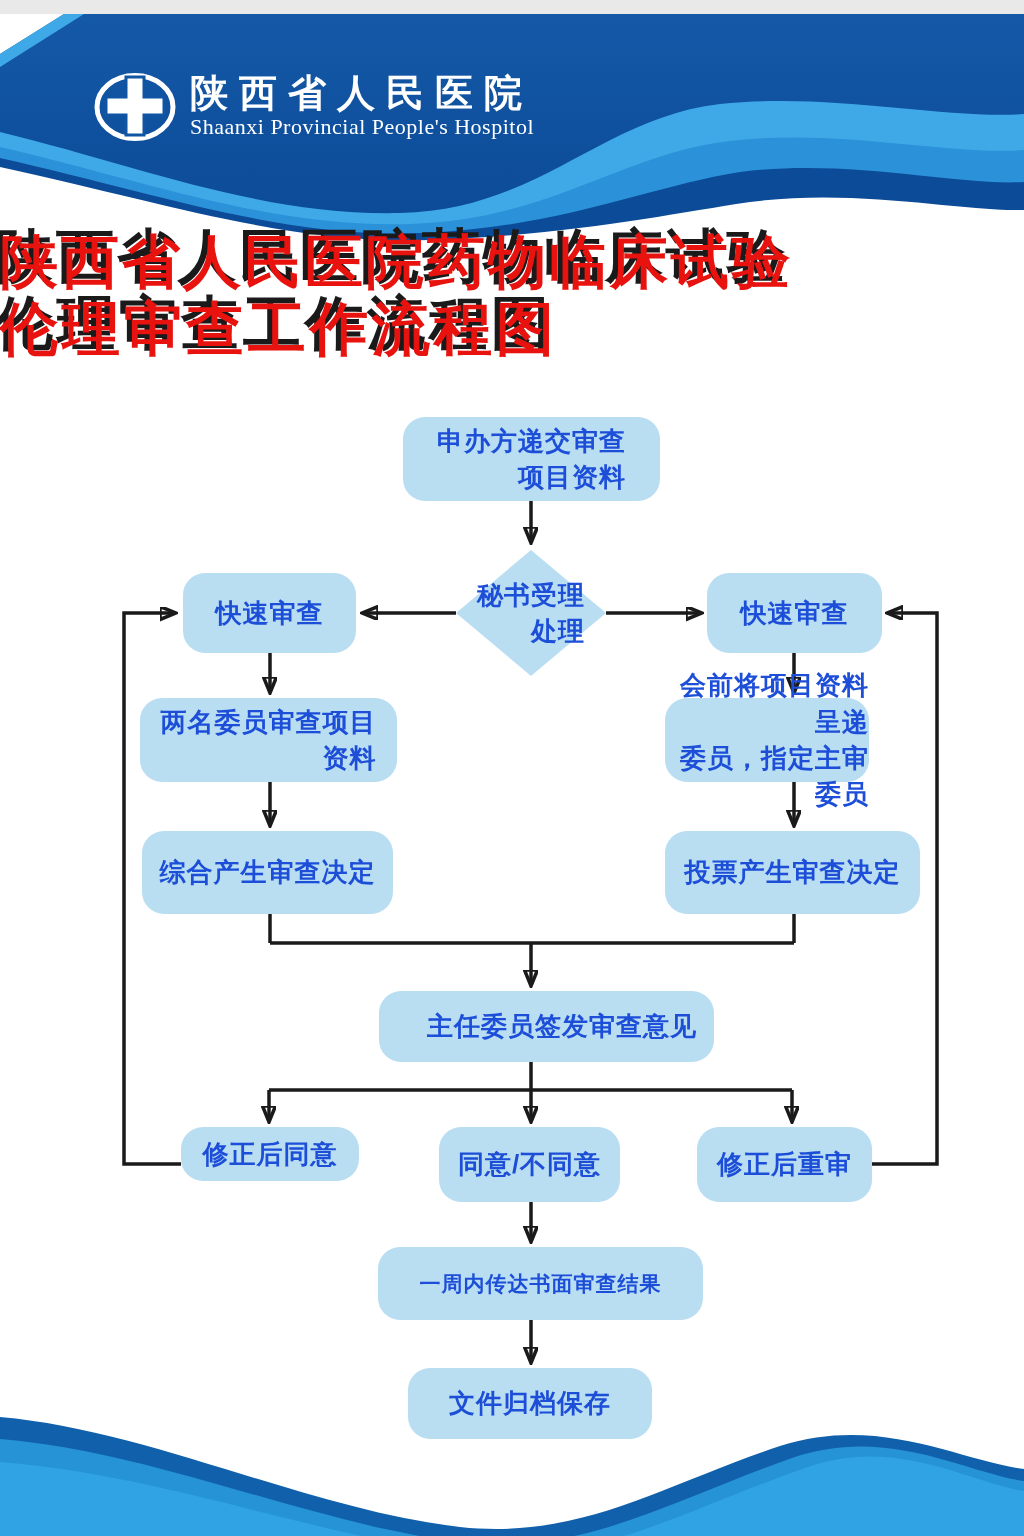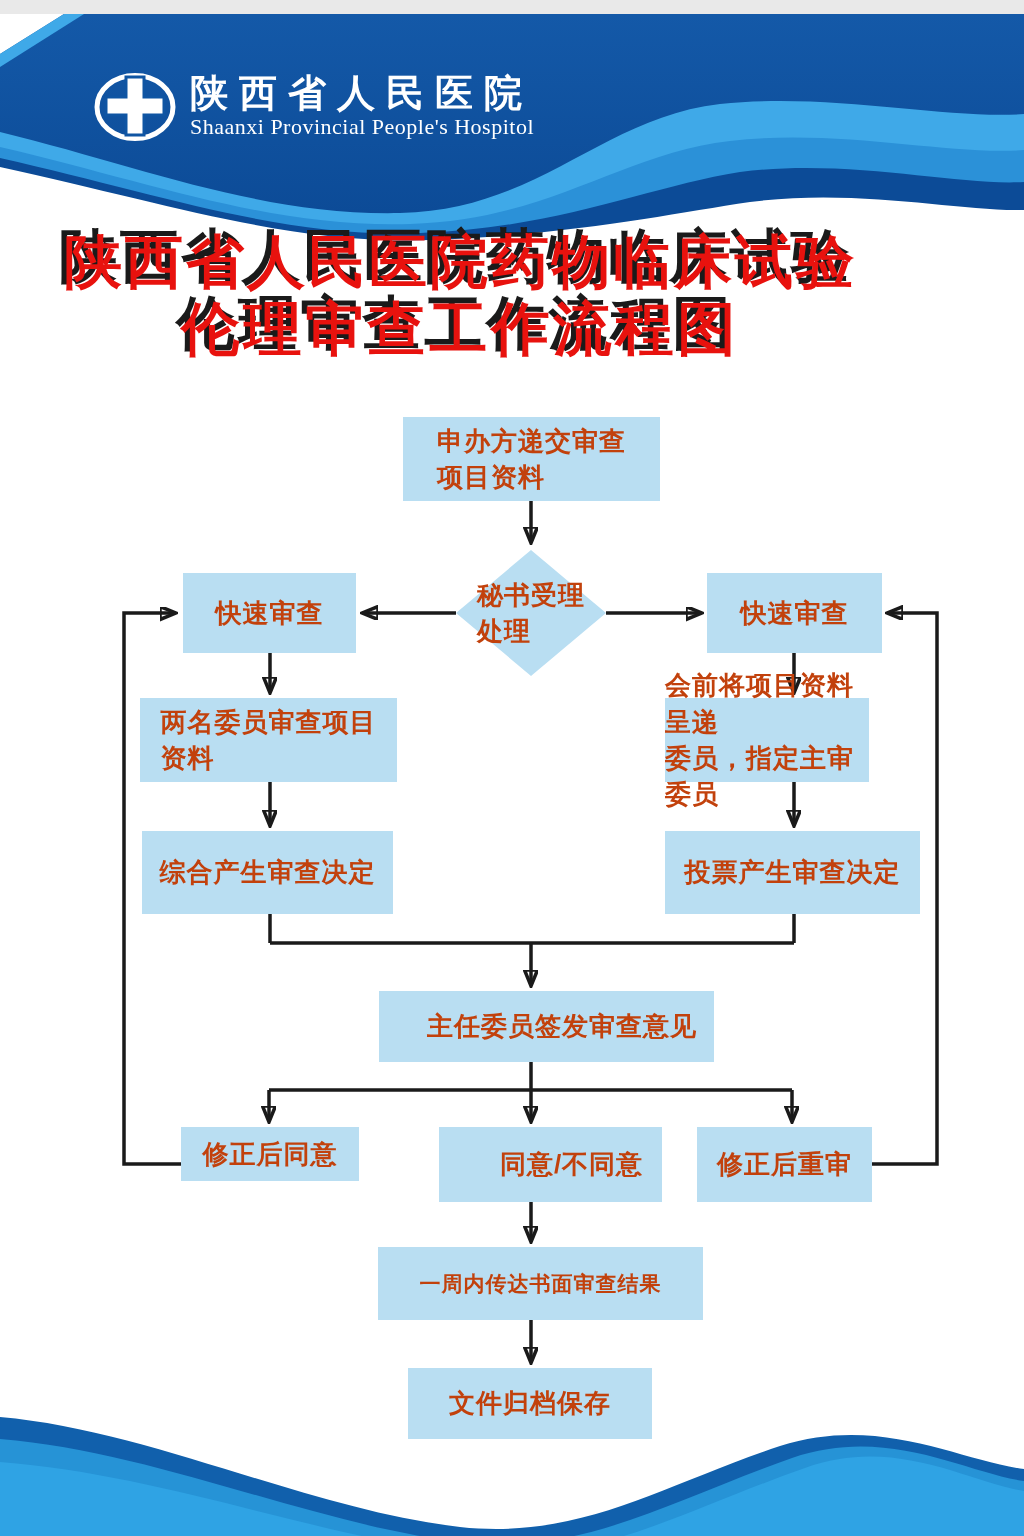--- a/index.html
+++ b/index.html
@@ -23,41 +23,41 @@
     font-size:38px;font-weight:600;letter-spacing:11px;white-space:nowrap;
   }
   .hname-en{
     position:absolute;left:190px;top:100px;color:#fff;
     font-family:"Liberation Serif","DejaVu Serif",serif;
     font-size:22px;letter-spacing:0.5px;white-space:nowrap;
   }
 
   
   .title{
-    position:absolute;left:0;top:214px;width:921px;text-align:center;
+    position:absolute;left:0;top:214px;width:921px;
     color:var(--title-red,#E8120E);font-weight:900;line-height:1.16;
     text-shadow:-5px -6px 0 var(--title-shadow,#1A1A1A);
     z-index:1;
   }
   .title .t1{font-size:58px;letter-spacing:3px;}
   .title .t2{font-size:58px;letter-spacing:4px;}
 
   
   .connectors{position:absolute;left:0;top:0;width:1024px;height:1536px;z-index:1;pointer-events:none;}
   .connectors path,.connectors polyline{
     fill:none;stroke:var(--line-color,#1A1A1A);stroke-width:3.5px;
   }
   .diamond{fill:var(--node-fill,#B9DEF2);stroke:none;}
 
   
   .node{
     position:absolute;z-index:2;background:var(--node-fill,#B9DEF2);
-    display:flex;align-items:center;justify-content:center;text-align:left;
-    font-weight:700;color:#c2410c;font-size:26px;line-height:1.4;
-    letter-spacing:1px;white-space:pre-line;
+    display:flex;align-items:center;justify-content:center;text-align:right;
+    font-weight:700;color:#1d4ed8;font-size:26px;line-height:1.4;
+    letter-spacing:1px;white-space:pre-line;border-radius:22px;
   }
   .node.plain{background:transparent;}
 
   
   .footer-svg{position:absolute;left:0;bottom:0;width:1024px;height:172px;}
   .f-dark{fill:var(--footer-dark,#1160AC);}
   .f-medium{fill:var(--footer-medium,#2693D6);}
   .f-light{fill:var(--footer-light,#2FA3E4);}
   .f-strip{fill:#2496CE;}
 </style>
@@ -149,21 +149,21 @@
 委员，指定主审委员</div>
 
   <div class="node" style="left:142px;top:817px;width:251px;height:83px;">综合产生审查决定</div>
 
   <div class="node" style="left:665px;top:817px;width:255px;height:83px;">投票产生审查决定</div>
 
   <div class="node" style="left:379px;top:977px;width:304px;height:71px;padding-left:31px;">主任委员签发审查意见</div>
 
   <div class="node" style="left:181px;top:1113px;width:178px;height:54px;">修正后同意</div>
 
-  <div class="node" style="left:439px;top:1113px;width:181px;height:75px;padding-left:42px;">同意/不同意</div>
+  <div class="node" style="left:439px;top:1113px;width:181px;height:75px;">同意/不同意</div>
 
   <div class="node" style="left:697px;top:1113px;width:175px;height:75px;">修正后重审</div>
 
   <div class="node" style="left:378px;top:1233px;width:325px;height:73px;font-size:21px;">一周内传达书面审查结果</div>
 
   <div class="node" style="left:408px;top:1354px;width:244px;height:71px;">文件归档保存</div>
 
   <svg class="footer-svg" viewBox="0 0 1024 172" aria-hidden="true">
     <path class="f-dark" d="M0,39 C150,52 310,132 460,149 C580,162 660,108 780,68 C880,36 960,83 1024,91 L1024,172 L0,172 Z"></path>
     <path class="f-medium" d="M0,61 C160,74 320,150 470,165 C585,176 672,122 792,80 C888,47 965,95 1024,103 L1024,172 L0,172 Z"></path>

